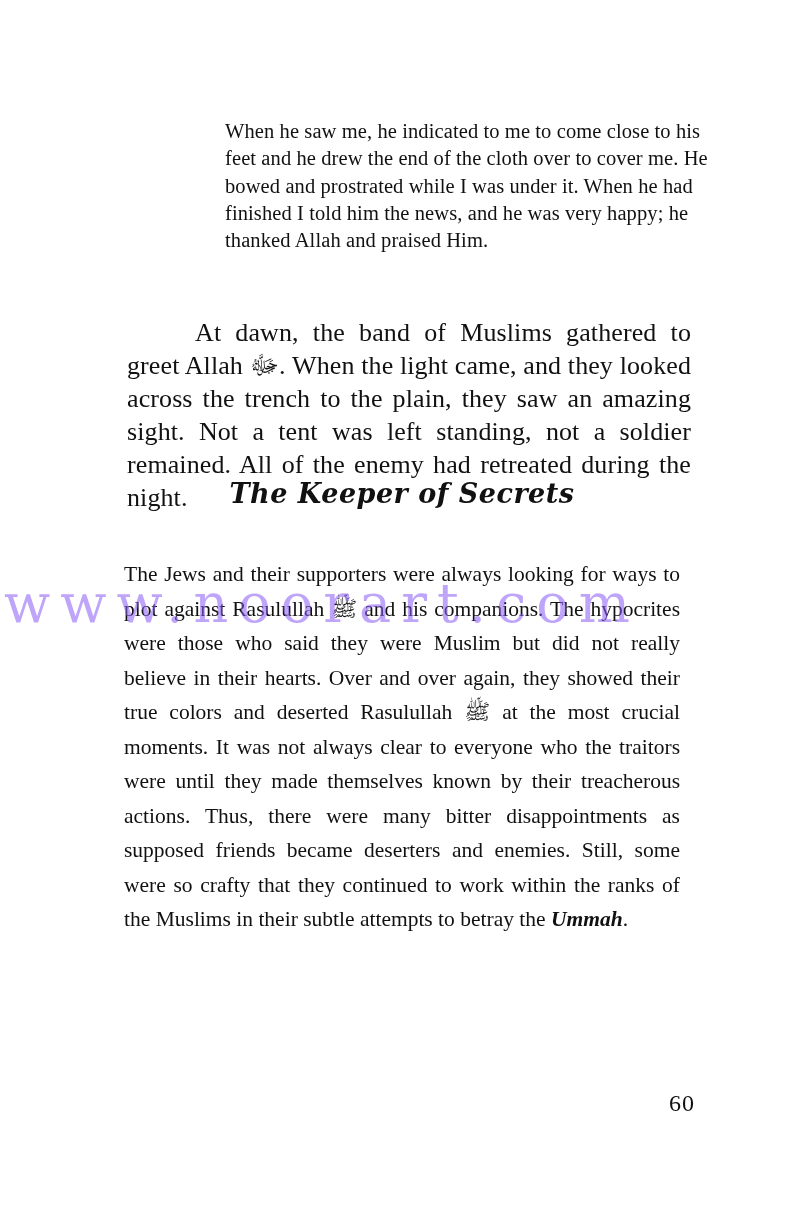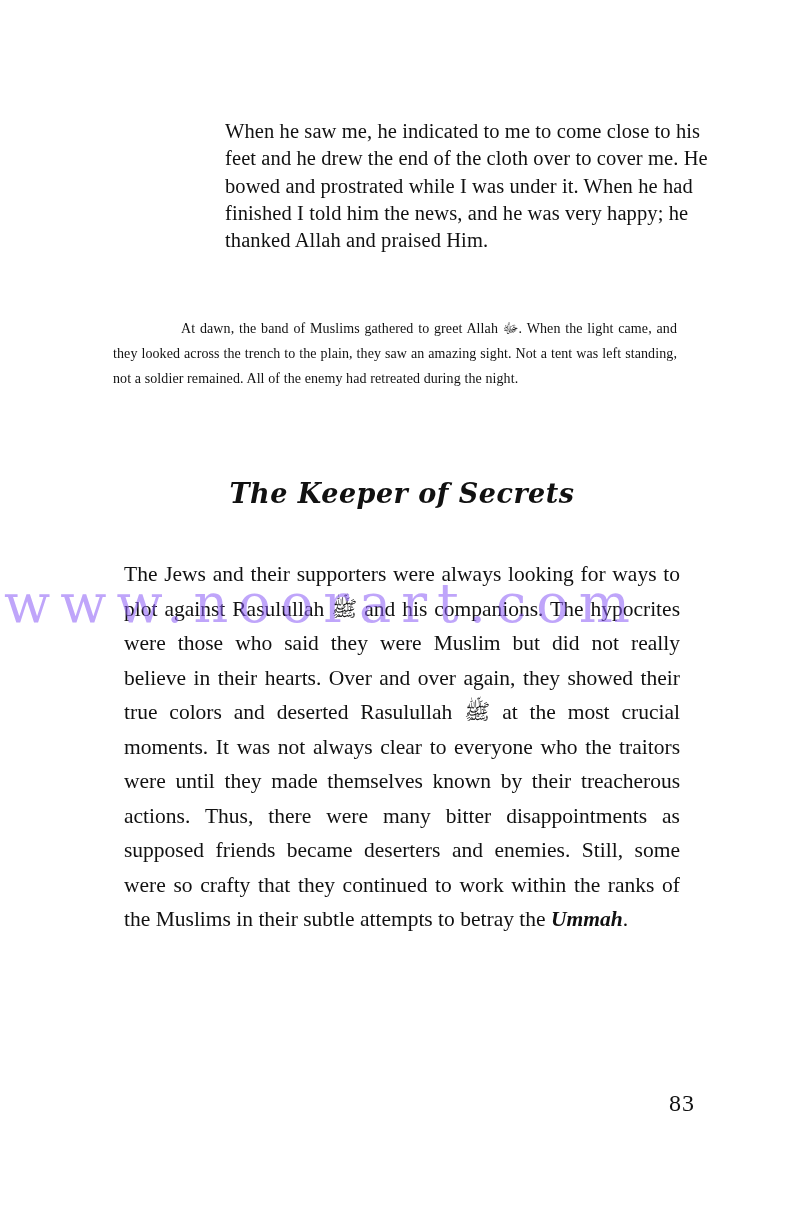--- a/index.html
+++ b/index.html
@@ -26,25 +26,25 @@
     top: 118px;
     width: 500px;
     font-size: 20.5px;
     line-height: 27.3px;
     text-align: left;
     letter-spacing: 0.1px;
     margin-left: 39px;
   }
   .para-dawn {
     position: absolute;
-    left: 113px;
+    left: 127px;
     top: 316px;
     width: 564px;
-    font-size: 14px;
-    line-height: 25px;
+    font-size: 26px;
+    line-height: 33px;
     text-align: justify;
     text-indent: 68px;
     letter-spacing: 0.1px;
   }
   .section-heading {
     position: absolute;
     left: 120px;
     top: 478px;
     width: 564px;
     text-align: center;
@@ -112,19 +112,19 @@
     <div class="quote-block">When he saw me, he indicated to me to come close to his feet and he drew the end of the cloth over to cover me. He bowed and prostrated while I was under it. When he had finished I told him the news, and he was very happy; he thanked Allah and praised Him.</div>
 
     <div class="para-dawn">At dawn, the band of Muslims gathered to greet Allah ﷻ. When the light came, and they looked across the trench to the plain, they saw an amazing sight. Not a tent was left standing, not a soldier remained. All of the enemy had retreated during the night.</div>
 
     <div class="section-heading">The Keeper of Secrets</div>
 
     <div class="main-block">
       <p><span>The Jews and their supporters were always looking for ways to plot against Rasulullah ﷺ and his companions. The hypocrites were those who said they were Muslim but did not really believe in their hearts.  Over and over again, they showed their true colors and deserted Rasulullah ﷺ at the most crucial moments. It was not always clear to everyone who the traitors were until they made themselves known by their treacherous actions. Thus, there were many bitter disappointments as supposed friends became deserters and enemies. Still, some were so crafty that they continued to work within the ranks of the Muslims in their subtle attempts to betray the </span><span class="italic-term">Ummah</span><span>.</span></p>
     </div>
 
-    <div class="page-number">83</div>
+    <div class="page-number">60</div>
 
   </div>
 
   <div class="watermark" style="color: #8b5cf6;">www.noorart.com</div>
 
 </div>
 
 </body></html>

